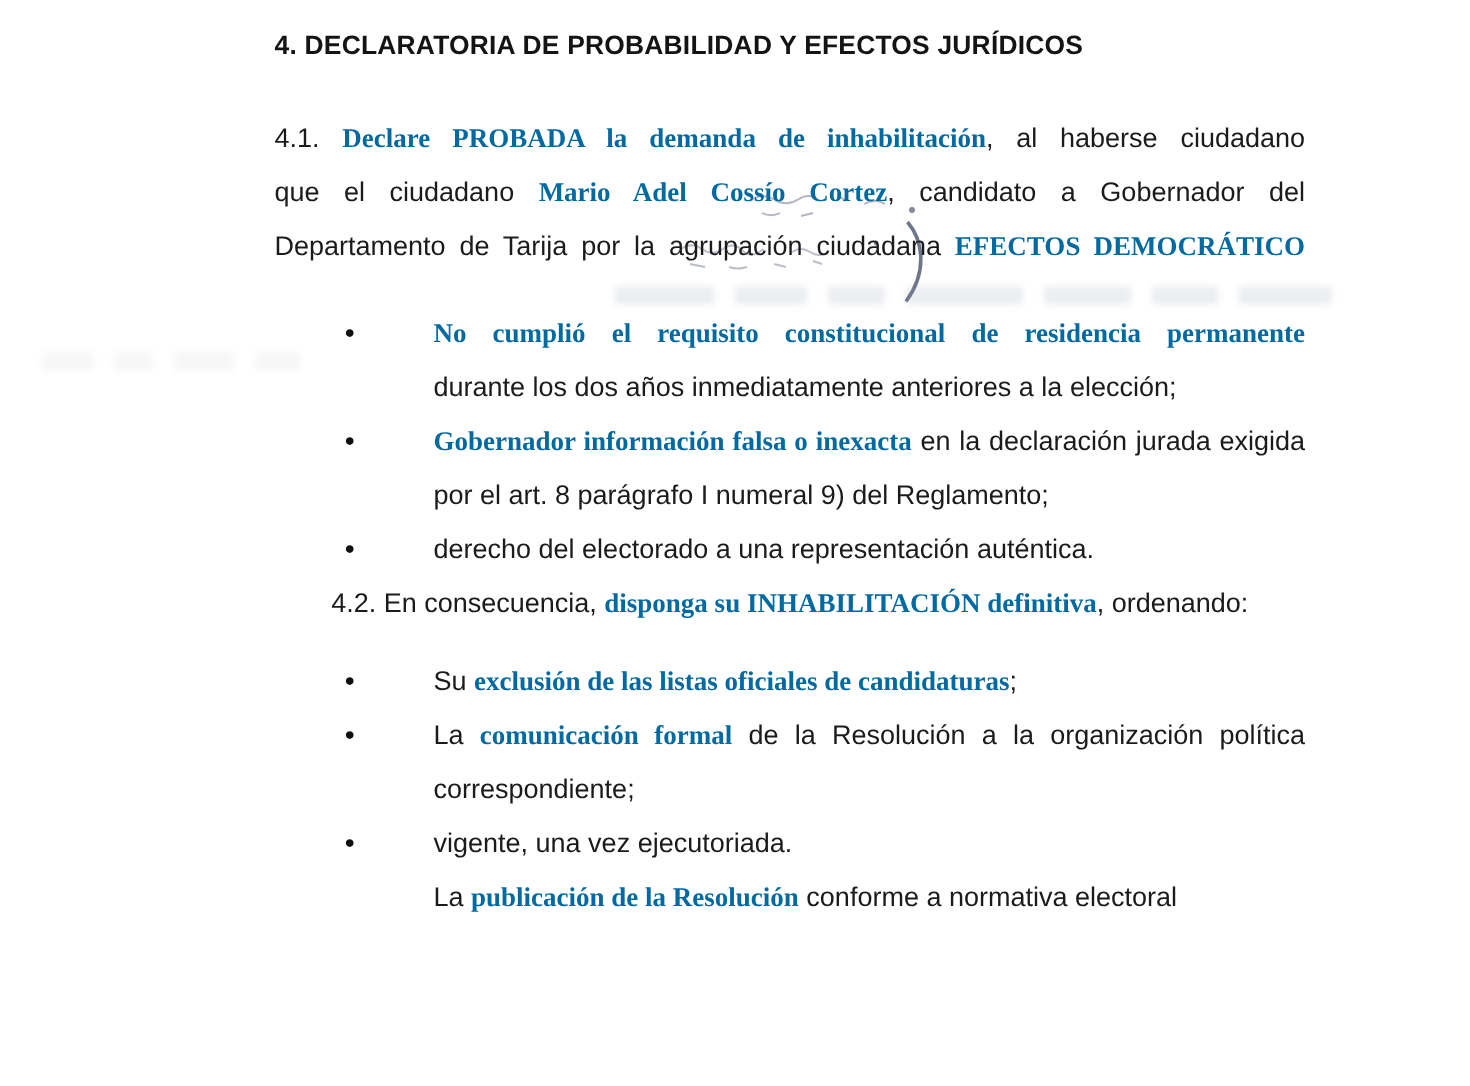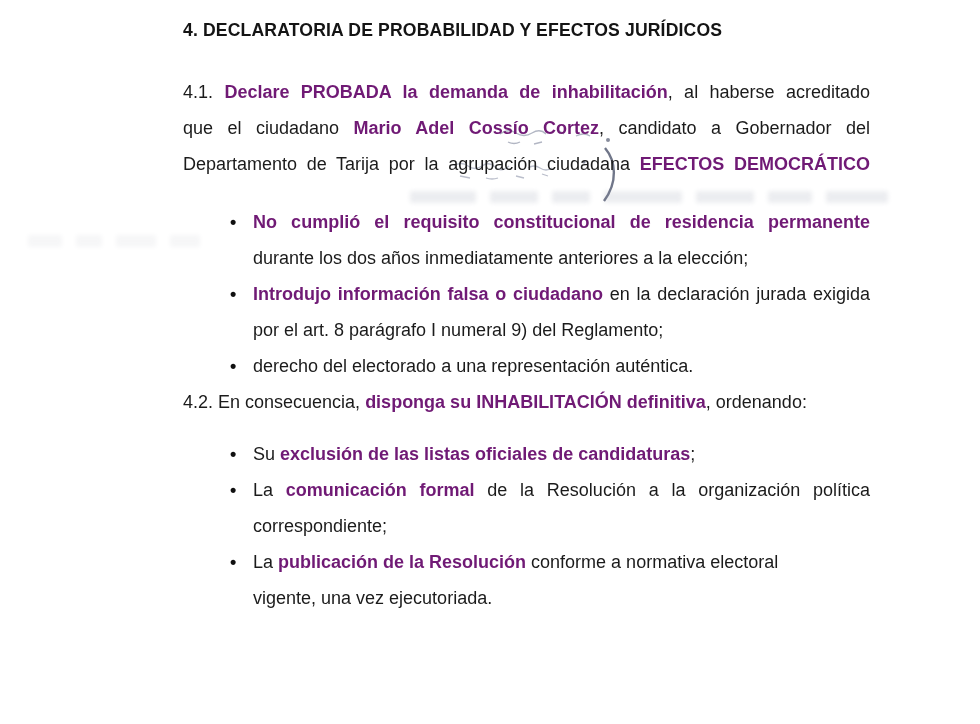--- a/index.html
+++ b/index.html
@@ -7,28 +7,28 @@
     position:relative;width:980px;height:724px;overflow:hidden;background:#ffffff;
     font-family:"Liberation Sans","DejaVu Sans",sans-serif;color:#171717;
   }
   .doc{position:relative;z-index:3;padding:16px 110px 0 183px;filter:blur(.22px);}
   .heading{
     font-weight:700;font-size:17.6px;line-height:28px;margin:0;white-space:nowrap;
     letter-spacing:.15px;color:#141414;
   }
   .line{font-size:18px;line-height:36px;white-space:nowrap;color:#1b1b1b;}
   .jl{text-align:justify;text-align-last:justify;}
-  .b{font-weight:700;color:#701a75;}
+  .b{font-weight:700;color:#0369a1;font-family:Liberation Serif, serif;}
   .p41{margin-top:30px;}
   .blist{margin-top:22px;}
   .blist2{margin-top:16px;}
-  .p42{margin-top:0;}
+  .p42{margin-top:0;text-align:center;}
   .li{display:flex;padding-left:47px;}
   .dot{flex:0 0 23px;width:23px;font-size:18px;line-height:36px;font-weight:700;color:#101010;}
-  .li-body{flex:1;min-width:0;}
+  .li-body{flex:1;min-width:0;margin-left:36px;}
   
   .stamp{position:absolute;left:438px;top:122px;z-index:1;}
   .ghost-row{
     position:absolute;display:flex;gap:14px;align-items:center;z-index:1;
     opacity:.16;filter:blur(2px);
   }
   .ghost-row.gr1{left:410px;top:187px;height:20px;}
   .ghost-row.gr2{left:28px;top:231px;height:20px;opacity:.055;}
   .ghost-blob{height:12px;background:#8b93a6;border-radius:2px;display:inline-block;}
   .gr2 .ghost-blob{background:#6a7183;}
@@ -68,37 +68,37 @@
     <span class="ghost-blob" style="width:26px"></span>
     <span class="ghost-blob" style="width:40px"></span>
     <span class="ghost-blob" style="width:30px"></span>
   </div>
 
   <div class="doc">
 
     <div class="heading"><span>4. DECLARATORIA DE PROBABILIDAD Y EFECTOS JURÍDICOS</span></div>
 
     <div class="p41">
-      <div class="line jl"><span>4.1. </span><span class="b">Declare PROBADA la demanda de inhabilitación</span><span>, al haberse acreditado</span></div>
+      <div class="line jl"><span>4.1. </span><span class="b">Declare PROBADA la demanda de inhabilitación</span><span>, al haberse ciudadano</span></div>
       <div class="line jl"><span>que el ciudadano </span><span class="b">Mario Adel Cossío Cortez</span><span>, candidato a Gobernador del</span></div>
       <div class="line jl"><span>Departamento de Tarija por la agrupación ciudadana </span><span class="b">EFECTOS DEMOCRÁTICO</span></div>
     </div>
 
     <div class="blist">
       <div class="li">
         <span class="dot">•</span>
         <div class="li-body">
           <div class="line jl"><span class="b">No cumplió el requisito constitucional de residencia permanente</span></div>
           <div class="line"><span>durante los dos años inmediatamente anteriores a la elección;</span></div>
         </div>
       </div>
       <div class="li">
         <span class="dot">•</span>
         <div class="li-body">
-          <div class="line jl"><span class="b">Introdujo información falsa o ciudadano</span><span> en la declaración jurada exigida</span></div>
+          <div class="line jl"><span class="b">Gobernador información falsa o inexacta</span><span> en la declaración jurada exigida</span></div>
           <div class="line"><span>por el art. 8 parágrafo I numeral 9) del Reglamento;</span></div>
         </div>
       </div>
       <div class="li">
         <span class="dot">•</span>
         <div class="li-body">
           <div class="line"><span>derecho del electorado a una representación auténtica.</span></div>
         </div>
       </div>
     </div>
@@ -117,20 +117,20 @@
       <div class="li">
         <span class="dot">•</span>
         <div class="li-body">
           <div class="line jl"><span>La </span><span class="b">comunicación formal</span><span> de la Resolución a la organización política</span></div>
           <div class="line"><span>correspondiente;</span></div>
         </div>
       </div>
       <div class="li">
         <span class="dot">•</span>
         <div class="li-body">
+          <div class="line"><span>vigente, una vez ejecutoriada.</span></div>
           <div class="line"><span>La </span><span class="b">publicación de la Resolución</span><span> conforme a normativa electoral</span></div>
-          <div class="line"><span>vigente, una vez ejecutoriada.</span></div>
         </div>
       </div>
     </div>
 
   </div>
 </div>
 
 </body></html>

